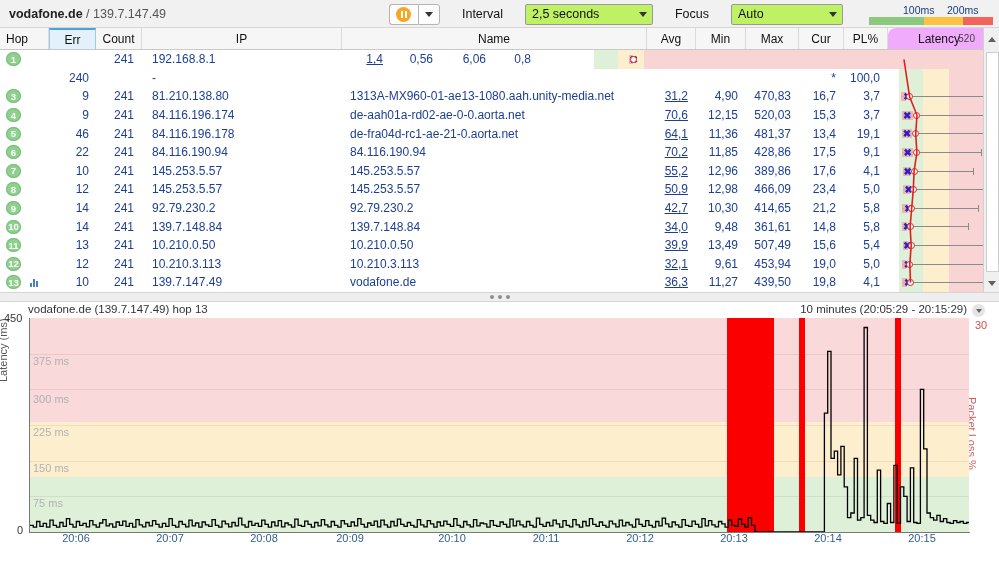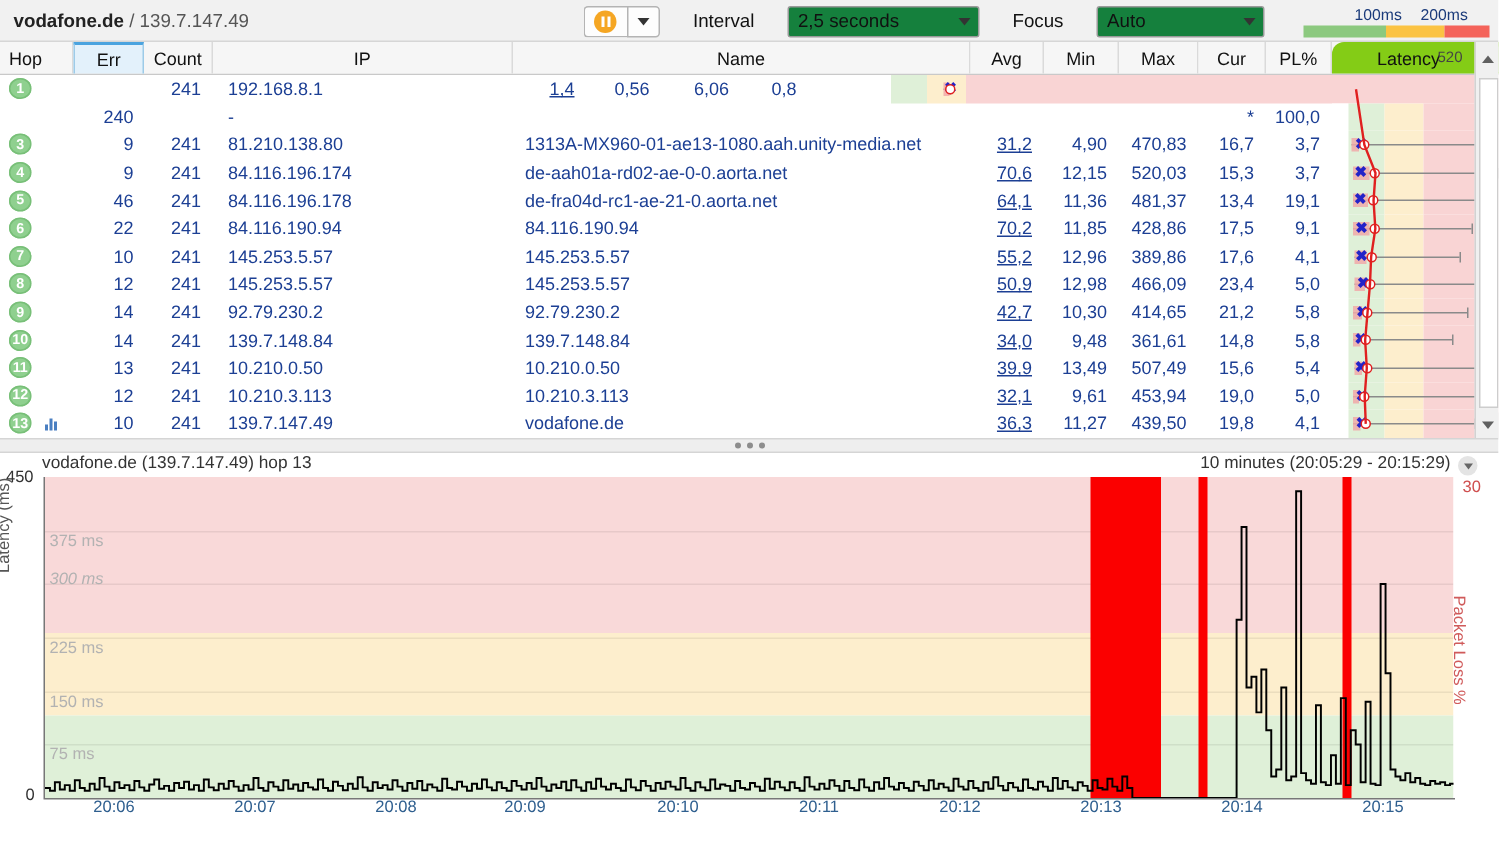--- a/index.html
+++ b/index.html
@@ -44,21 +44,21 @@
   .pause-circle i { display: block; width: 2px; height: 7px; background: #fff; }
   .drop-btn {
     width: 22px; height: 21px; background: #fdfdfd;
     border: 1px solid #b4b4b4; border-radius: 0 3px 3px 0;
     display: flex; align-items: center; justify-content: center; cursor: pointer;
   }
   .caret { width: 0; height: 0; border-left: 4px solid transparent;
            border-right: 4px solid transparent; border-top: 5px solid #333; }
   .tb-label { font-size: 12.5px; color: #111; white-space: nowrap; }
   .combo {
-    height: 21px; background: #15803d; border: 1px solid #9a9a9a; border-radius: 2px;
+    height: 21px; background: #bef264; border: 1px solid #9a9a9a; border-radius: 2px;
     display: flex; align-items: center; justify-content: space-between;
     padding: 0 5px 0 6px; font-size: 12.5px; color: #111; cursor: pointer;
   }
   .combo.interval { width: 128px; }
   .combo.focus { width: 112px; }
   .legend-wrap { display: flex; flex-direction: column; align-items: stretch; width: 124px; margin-left: 4px; }
   .legend-ticks { position: relative; height: 13px; font-size: 10.5px; color: #1a3a7a; }
   .legend-ticks span { position: absolute; top: 0; }
   .legend-bar { height: 8px; display: flex; }
   .legend-bar i { display: block; height: 100%; }
@@ -66,21 +66,21 @@
   
   .table-head {
     position: absolute; left: 0; top: 28px; width: 999px; height: 22px;
     background: #f6f6f6; border-bottom: 1px solid #c9c9c9;
     display: flex; align-items: stretch; font-size: 12px; color: #111;
   }
   .th { display: flex; align-items: center; justify-content: center;
         border-right: 1px solid #dadada; background: #f6f6f6; }
   .th.sorted { background: #e3f1fb; border-top: 2px solid #4aa3df; border-left: 1px solid #9dcbe8; border-right: 1px solid #9dcbe8; }
   .th.num { justify-content: center; }
-  .th.latency { position: relative; justify-content: flex-end; padding-right: 7px; background: #84cc16;
+  .th.latency { position: relative; justify-content: flex-end; padding-right: 7px; background: #f0abfc;
                 border-top-left-radius: 8px; border-right: none; }
   .lat-scale { position: absolute; right: 24px; top: 5px; font-size: 10px; color: #444; }
   .lat-word { margin-right: 32px; }
 
   .table-body { position: absolute; left: 0; top: 50px; width: 999px; height: 242px; overflow: hidden; background: #fff; }
   .row { display: flex; height: 18.6px; align-items: center; font-size: 12px; color: #1c3f94; }
   .cell { display: flex; align-items: center; height: 100%; }
   .c-hop  { width: 49px;  justify-content: flex-start; padding-left: 6px; }
   .c-err  { width: 47px;  justify-content: flex-end; padding-right: 7px; }
   .c-cnt  { width: 46px;  justify-content: flex-end; padding-right: 8px; }
@@ -867,21 +867,21 @@
         <div class="band b-red"></div>
         <div class="band b-amber"></div>
         <div class="band b-green"></div>
       <div class="gridline" style="top: 178.333px;"></div>
           <div class="ylabel-in" style="top: 179.333px;">75 ms</div>
           <div class="gridline" style="top: 142.667px;"></div>
           <div class="ylabel-in" style="top: 143.667px;">150 ms</div>
           <div class="gridline" style="top: 107px;"></div>
           <div class="ylabel-in" style="top: 108px;">225 ms</div>
           <div class="gridline" style="top: 71.3333px;"></div>
-          <div class="ylabel-in" style="top: 62px; font-style: italic;">300 ms</div>
+          <div class="ylabel-in" style="top: 75px;">300 ms</div>
           <div class="gridline" style="top: 35.6667px;"></div>
           <div class="ylabel-in" style="top: 36.6667px;">375 ms</div>
           <div class="loss-bar" style="left: 697.48px; width: 47px; height: 214px;"></div>
           <div class="loss-bar" style="left: 768.92px; width: 6.58px; height: 214px;"></div>
           <div class="loss-bar" style="left: 864.8px; width: 6.58px; height: 214px;"></div>
           <svg width="940" height="214" style="position: absolute; left: 0px; top: 0px;">
             <path d="M0.0,207.3L3.3,207.3L3.3,209.2L6.6,209.2L6.6,203.5L9.9,203.5L9.9,208.3L13.2,208.3L13.2,205.4L16.5,205.4L16.5,209.2L19.9,209.2L19.9,202.1L23.2,202.1L23.2,207.3L26.5,207.3L26.5,209.2L29.8,209.2L29.8,204.5L33.1,204.5L33.1,208.3L36.4,208.3L36.4,200.7L39.7,200.7L39.7,206.4L43.0,206.4L43.0,209.2L46.3,209.2L46.3,203.5L49.6,203.5L49.6,207.3L53.0,207.3L53.0,205.4L56.3,205.4L56.3,208.8L59.6,208.8L59.6,202.6L62.9,202.6L62.9,206.9L66.2,206.9L66.2,209.2L69.5,209.2L69.5,205.0L72.8,205.0L72.8,201.6L76.1,201.6L76.1,207.8L79.4,207.8L79.4,205.9L82.7,205.9L82.7,209.2L86.1,209.2L86.1,204.0L89.4,204.0L89.4,207.3L92.7,207.3L92.7,203.1L96.0,203.1L96.0,208.3L99.3,208.3L99.3,205.4L102.6,205.4L102.6,209.2L105.9,209.2L105.9,201.6L109.2,201.6L109.2,206.9L112.5,206.9L112.5,208.8L115.8,208.8L115.8,204.5L119.2,204.5L119.2,207.8L122.5,207.8L122.5,202.6L125.8,202.6L125.8,206.4L129.1,206.4L129.1,209.2L132.4,209.2L132.4,205.4L135.7,205.4L135.7,208.3L139.0,208.3L139.0,200.7L142.3,200.7L142.3,207.3L145.6,207.3L145.6,209.2L148.9,209.2L148.9,203.5L152.3,203.5L152.3,206.4L155.6,206.4L155.6,208.8L158.9,208.8L158.9,202.1L162.2,202.1L162.2,207.8L165.5,207.8L165.5,205.0L168.8,205.0L168.8,209.2L172.1,209.2L172.1,204.0L175.4,204.0L175.4,206.9L178.7,206.9L178.7,208.3L182.0,208.3L182.0,201.6L185.4,201.6L185.4,207.3L188.7,207.3L188.7,209.2L192.0,209.2L192.0,203.1L195.3,203.1L195.3,205.9L198.6,205.9L198.6,208.8L201.9,208.8L201.9,204.5L205.2,204.5L205.2,207.8L208.5,207.8L208.5,200.2L211.8,200.2L211.8,206.9L215.1,206.9L215.1,209.2L218.5,209.2L218.5,203.5L221.8,203.5L221.8,207.3L225.1,207.3L225.1,205.4L228.4,205.4L228.4,208.3L231.7,208.3L231.7,202.1L235.0,202.1L235.0,206.4L238.3,206.4L238.3,209.2L241.6,209.2L241.6,204.0L244.9,204.0L244.9,207.8L248.2,207.8L248.2,202.6L251.5,202.6L251.5,208.8L254.9,208.8L254.9,205.0L258.2,205.0L258.2,206.9L261.5,206.9L261.5,209.2L264.8,209.2L264.8,201.2L268.1,201.2L268.1,207.3L271.4,207.3L271.4,208.3L274.7,208.3L274.7,203.1L278.0,203.1L278.0,206.4L281.3,206.4L281.3,209.2L284.6,209.2L284.6,204.5L288.0,204.5L288.0,207.8L291.3,207.8L291.3,201.6L294.6,201.6L294.6,206.9L297.9,206.9L297.9,208.8L301.2,208.8L301.2,203.5L304.5,203.5L304.5,207.3L307.8,207.3L307.8,209.2L311.1,209.2L311.1,202.6L314.4,202.6L314.4,205.9L317.7,205.9L317.7,208.3L321.1,208.3L321.1,204.0L324.4,204.0L324.4,207.8L327.7,207.8L327.7,200.7L331.0,200.7L331.0,206.4L334.3,206.4L334.3,209.2L337.6,209.2L337.6,205.0L340.9,205.0L340.9,207.3L344.2,207.3L344.2,203.1L347.5,203.1L347.5,208.8L350.8,208.8L350.8,202.1L354.2,202.1L354.2,206.9L357.5,206.9L357.5,209.2L360.8,209.2L360.8,203.5L364.1,203.5L364.1,207.8L367.4,207.8L367.4,201.2L370.7,201.2L370.7,206.4L374.0,206.4L374.0,208.3L377.3,208.3L377.3,204.5L380.6,204.5L380.6,207.3L383.9,207.3L383.9,209.2L387.3,209.2L387.3,201.6L390.6,201.6L390.6,206.9L393.9,206.9L393.9,208.8L397.2,208.8L397.2,202.6L400.5,202.6L400.5,205.9L403.8,205.9L403.8,209.2L407.1,209.2L407.1,204.0L410.4,204.0L410.4,207.8L413.7,207.8L413.7,203.1L417.0,203.1L417.0,206.4L420.4,206.4L420.4,208.3L423.7,208.3L423.7,200.7L427.0,200.7L427.0,207.3L430.3,207.3L430.3,209.2L433.6,209.2L433.6,203.5L436.9,203.5L436.9,206.9L440.2,206.9L440.2,208.8L443.5,208.8L443.5,201.6L446.8,201.6L446.8,207.8L450.1,207.8L450.1,205.0L453.5,205.0L453.5,205.9L456.8,205.9L456.8,209.2L460.1,209.2L460.1,202.6L463.4,202.6L463.4,207.3L466.7,207.3L466.7,208.3L470.0,208.3L470.0,204.0L473.3,204.0L473.3,206.4L476.6,206.4L476.6,209.2L479.9,209.2L479.9,201.2L483.2,201.2L483.2,207.8L486.5,207.8L486.5,203.1L489.9,203.1L489.9,206.9L493.2,206.9L493.2,208.8L496.5,208.8L496.5,203.5L499.8,203.5L499.8,207.3L503.1,207.3L503.1,209.2L506.4,209.2L506.4,200.2L509.7,200.2L509.7,206.4L513.0,206.4L513.0,208.3L516.3,208.3L516.3,204.5L519.6,204.5L519.6,207.8L523.0,207.8L523.0,202.1L526.3,202.1L526.3,205.9L529.6,205.9L529.6,209.2L532.9,209.2L532.9,202.6L536.2,202.6L536.2,207.3L539.5,207.3L539.5,208.8L542.8,208.8L542.8,201.6L546.1,201.6L546.1,206.9L549.4,206.9L549.4,209.2L552.7,209.2L552.7,203.5L556.1,203.5L556.1,207.8L559.4,207.8L559.4,200.7L562.7,200.7L562.7,206.4L566.0,206.4L566.0,208.3L569.3,208.3L569.3,204.0L572.6,204.0L572.6,207.3L575.9,207.3L575.9,209.2L579.2,209.2L579.2,203.1L582.5,203.1L582.5,205.9L585.8,205.9L585.8,208.8L589.2,208.8L589.2,202.1L592.5,202.1L592.5,207.8L595.8,207.8L595.8,204.5L599.1,204.5L599.1,206.9L602.4,206.9L602.4,209.2L605.7,209.2L605.7,201.2L609.0,201.2L609.0,206.4L612.3,206.4L612.3,208.3L615.6,208.3L615.6,202.6L618.9,202.6L618.9,207.3L622.3,207.3L622.3,209.2L625.6,209.2L625.6,203.5L628.9,203.5L628.9,207.8L632.2,207.8L632.2,200.2L635.5,200.2L635.5,205.9L638.8,205.9L638.8,208.8L642.1,208.8L642.1,204.0L645.4,204.0L645.4,206.9L648.7,206.9L648.7,209.2L652.0,209.2L652.0,201.6L655.4,201.6L655.4,207.3L658.7,207.3L658.7,208.3L662.0,208.3L662.0,203.1L665.3,203.1L665.3,206.4L668.6,206.4L668.6,209.2L671.9,209.2L671.9,200.7L675.2,200.7L675.2,207.8L678.5,207.8L678.5,202.6L681.8,202.6L681.8,206.9L685.1,206.9L685.1,208.8L688.5,208.8L688.5,203.5L691.8,203.5L691.8,205.9L695.1,205.9L695.1,209.2L698.4,209.2L698.4,202.1L701.7,202.1L701.7,207.3L705.0,207.3L705.0,208.3L708.3,208.3L708.3,201.2L711.6,201.2L711.6,206.4L714.9,206.4L714.9,209.2L718.2,209.2L718.2,199.7L721.5,199.7L721.5,207.3L724.9,207.3L724.9,214.0L728.2,214.0L728.2,214.0L731.5,214.0L731.5,214.0L734.8,214.0L734.8,214.0L738.1,214.0L738.1,214.0L741.4,214.0L741.4,214.0L744.7,214.0L744.7,214.0L748.0,214.0L748.0,214.0L751.3,214.0L751.3,214.0L754.6,214.0L754.6,214.0L758.0,214.0L758.0,214.0L761.3,214.0L761.3,214.0L764.6,214.0L764.6,214.0L767.9,214.0L767.9,214.0L771.2,214.0L771.2,214.0L774.5,214.0L774.5,214.0L777.8,214.0L777.8,214.0L781.1,214.0L781.1,214.0L784.4,214.0L784.4,214.0L787.7,214.0L787.7,214.0L791.1,214.0L791.1,214.0L794.4,214.0L794.4,95.1L797.7,95.1L797.7,33.3L801.0,33.3L801.0,140.3L804.3,140.3L804.3,133.2L807.6,133.2L807.6,156.9L810.9,156.9L810.9,128.4L814.2,128.4L814.2,168.8L817.5,168.8L817.5,199.7L820.8,199.7L820.8,195.0L824.2,195.0L824.2,140.3L827.5,140.3L827.5,202.1L830.8,202.1L830.8,199.7L834.1,199.7L834.1,9.5L837.4,9.5L837.4,197.4L840.7,197.4L840.7,202.1L844.0,202.1L844.0,204.5L847.3,204.5L847.3,152.2L850.6,152.2L850.6,203.5L853.9,203.5L853.9,205.4L857.3,205.4L857.3,185.5L860.6,185.5L860.6,204.5L863.9,204.5L863.9,147.4L867.2,147.4L867.2,205.4L870.5,205.4L870.5,168.8L873.8,168.8L873.8,178.3L877.1,178.3L877.1,203.5L880.4,203.5L880.4,149.8L883.7,149.8L883.7,204.5L887.0,204.5L887.0,205.4L890.4,205.4L890.4,71.3L893.7,71.3L893.7,130.8L897.0,130.8L897.0,195.0L900.3,195.0L900.3,199.7L903.6,199.7L903.6,202.1L906.9,202.1L906.9,197.4L910.2,197.4L910.2,203.5L913.5,203.5L913.5,200.7L916.8,200.7L916.8,204.5L920.1,204.5L920.1,205.4L923.5,205.4L923.5,202.6L926.8,202.6L926.8,204.5L930.1,204.5L930.1,203.5L933.4,203.5L933.4,205.4L936.7,205.4L936.7,204.5L940.0,204.5" fill="none" stroke="#000" stroke-width="1.3"></path>
           </svg>
         </div>
     </div>

